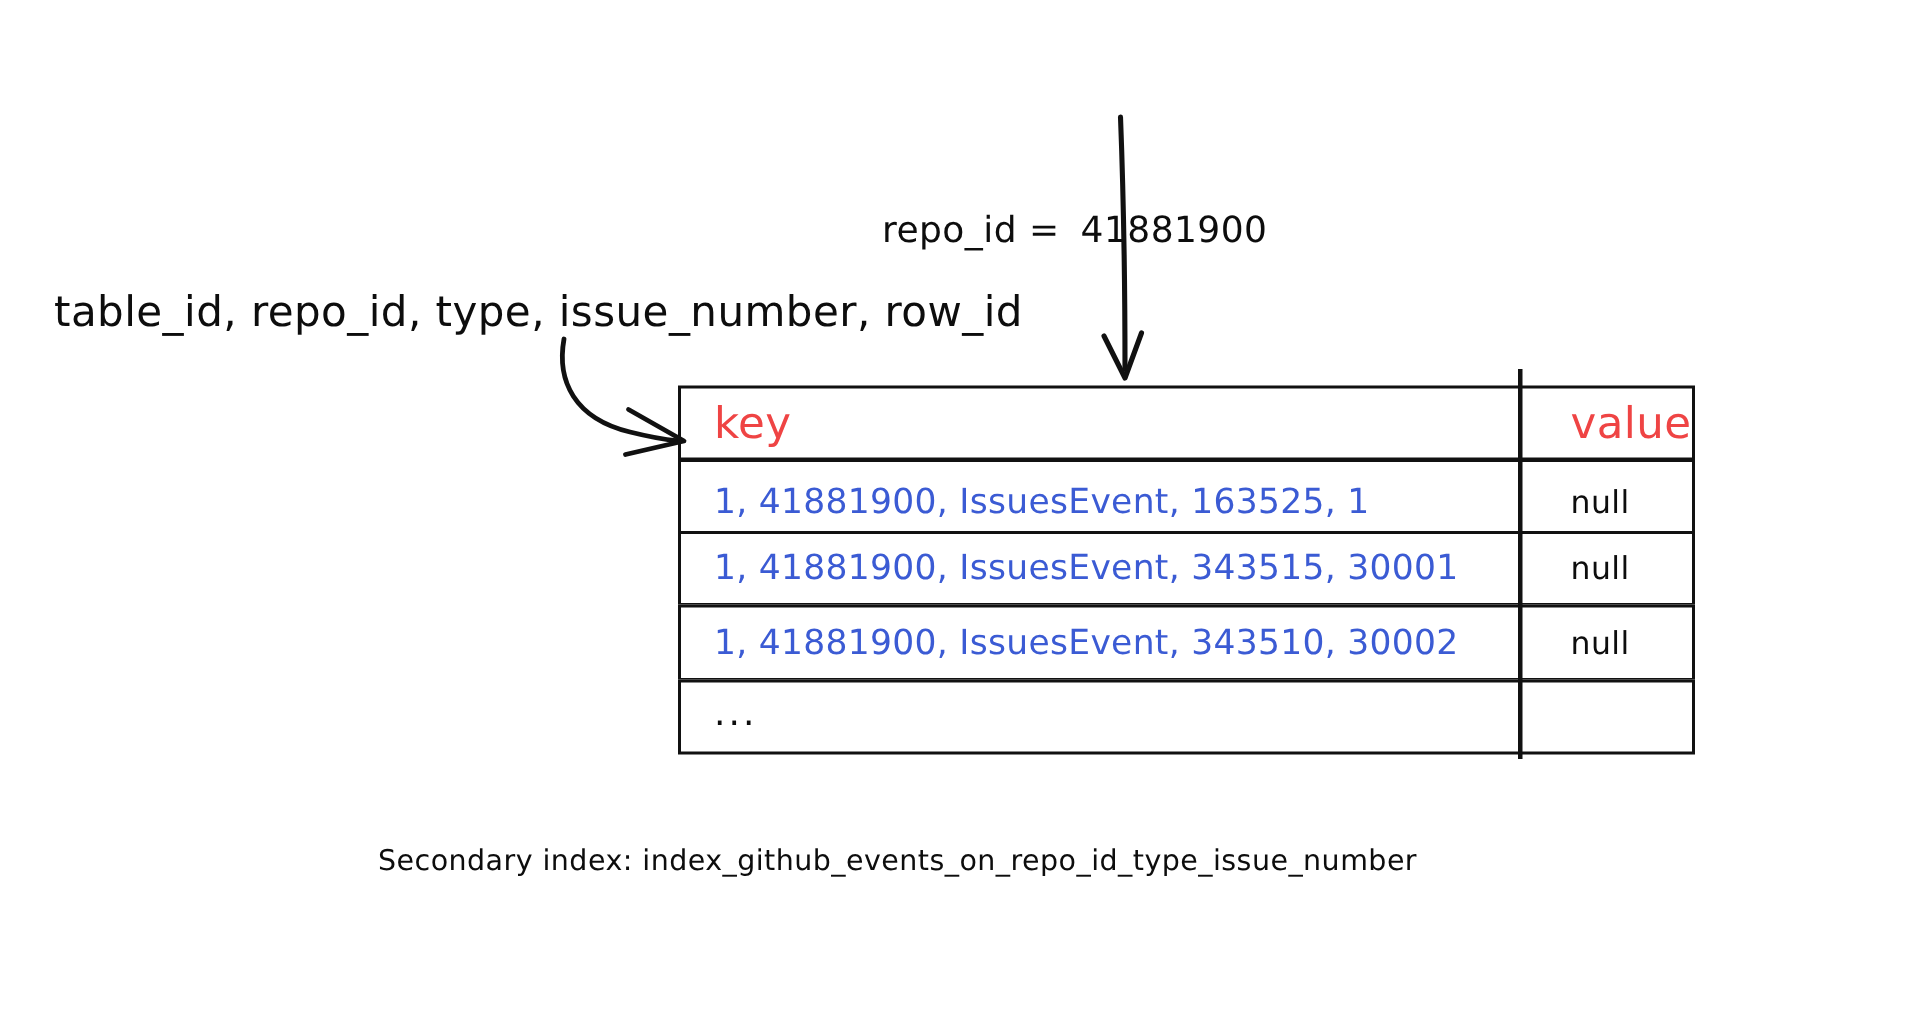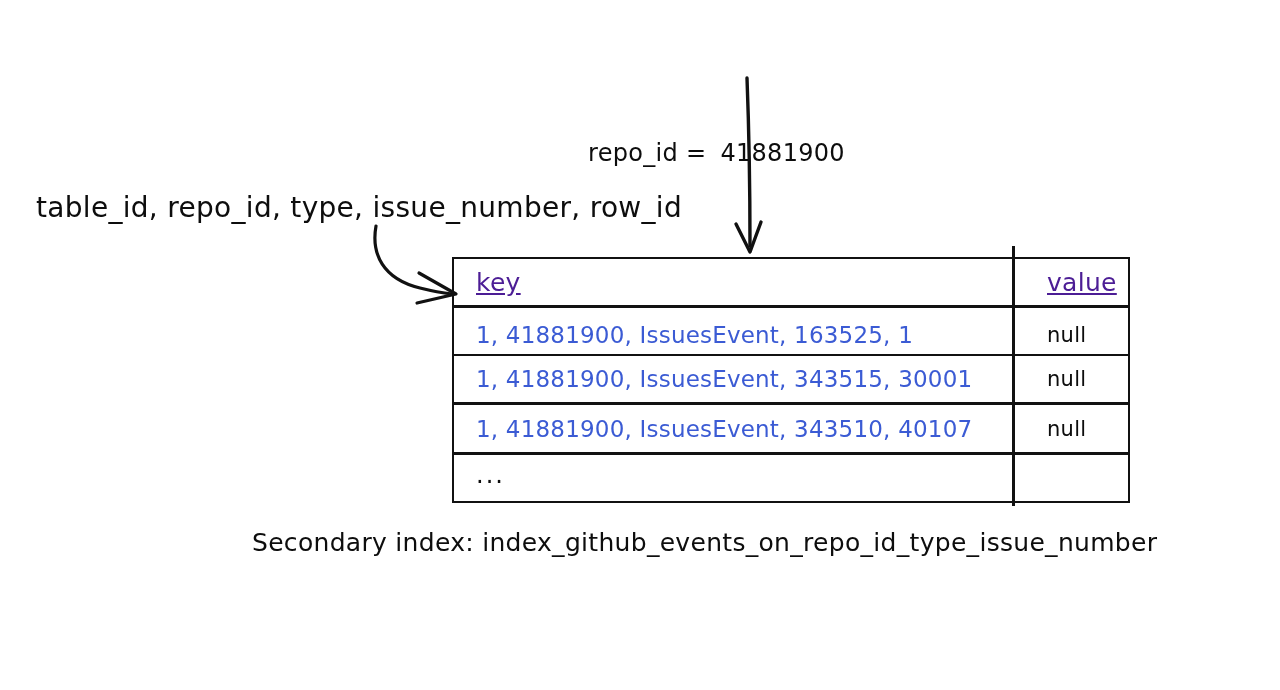--- a/index.html
+++ b/index.html
@@ -85,23 +85,22 @@
     top: 0;
     right: 0;
     height: 100%;
     display: flex;
     align-items: center;
     padding-left: 32px;
     box-sizing: border-box;
   }
 
   .hdr-text {
-    font-size: 25px;
-    color: #4c1d95;
-    text-decoration: underline;
+    font-size: 29px;
+    color: #ef4444;
   }
   .key-text {
     font-size: 23px;
     color: #3b5bd4;
     letter-spacing: 0.2px;
   }
   .val-text {
     font-size: 21px;
     color: #0d0d0d;
   }
@@ -121,22 +120,22 @@
     top: 246px;
     width: 2.6px;
     height: 260px;
     background: #111111;
   }
 
   
   #index-caption {
     position: absolute;
     left: 252px;
-    top: 528px;
-    font-size: 25px;
+    top: 559px;
+    font-size: 19px;
     line-height: 30px;
   }
   #bottom-title {
     position: absolute;
     left: 371px;
     top: 613px;
     font-size: 33px;
     line-height: 38px;
   }
 
@@ -186,21 +185,21 @@
       <div class="cell-key">
         <span class="hand key-text">1, 41881900, IssuesEvent, 343515, 30001</span>
       </div>
       <div class="cell-val">
         <span class="hand val-text">null</span>
       </div>
     </div>
 
     <div class="trow r3">
       <div class="cell-key">
-        <span class="hand key-text">1, 41881900, IssuesEvent, 343510, 40107</span>
+        <span class="hand key-text">1, 41881900, IssuesEvent, 343510, 30002</span>
       </div>
       <div class="cell-val">
         <span class="hand val-text">null</span>
       </div>
     </div>
 
     <div class="trow r4">
       <div class="cell-key ell">
         <span class="hand ellipsis-text">...</span>
       </div>

